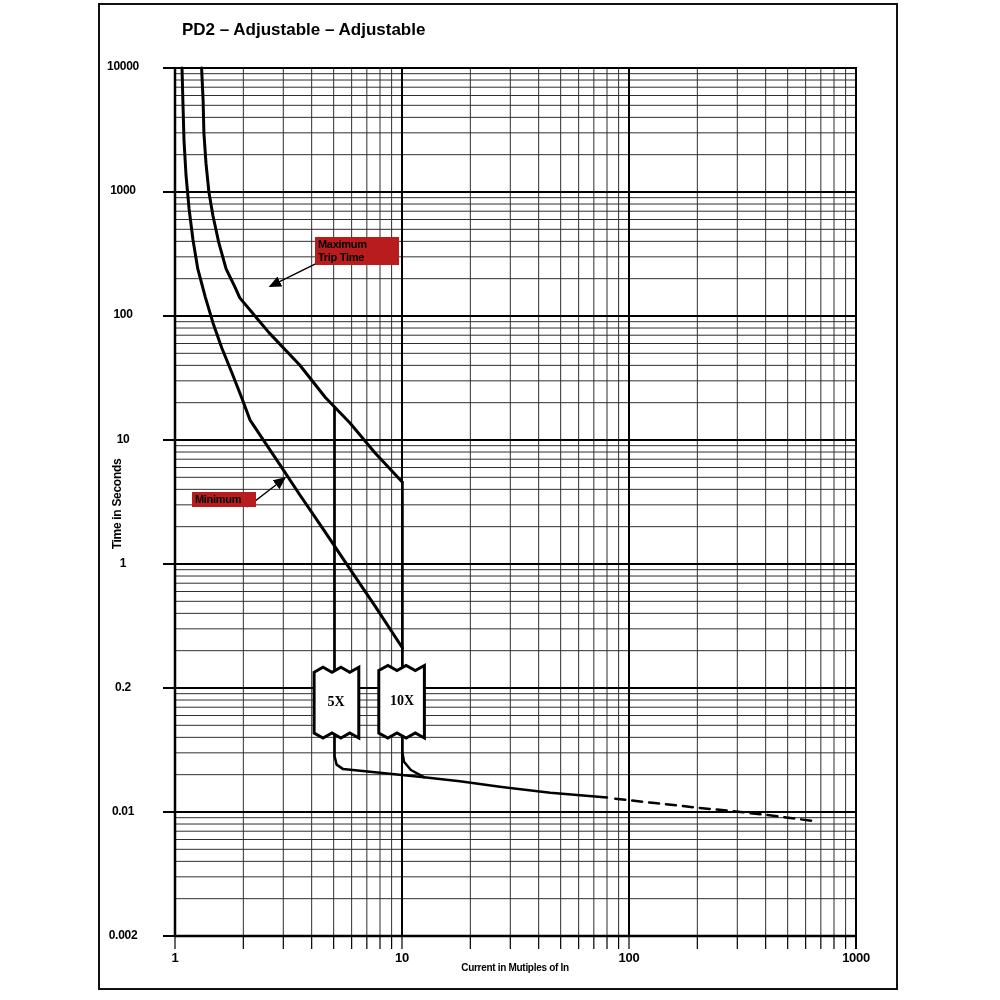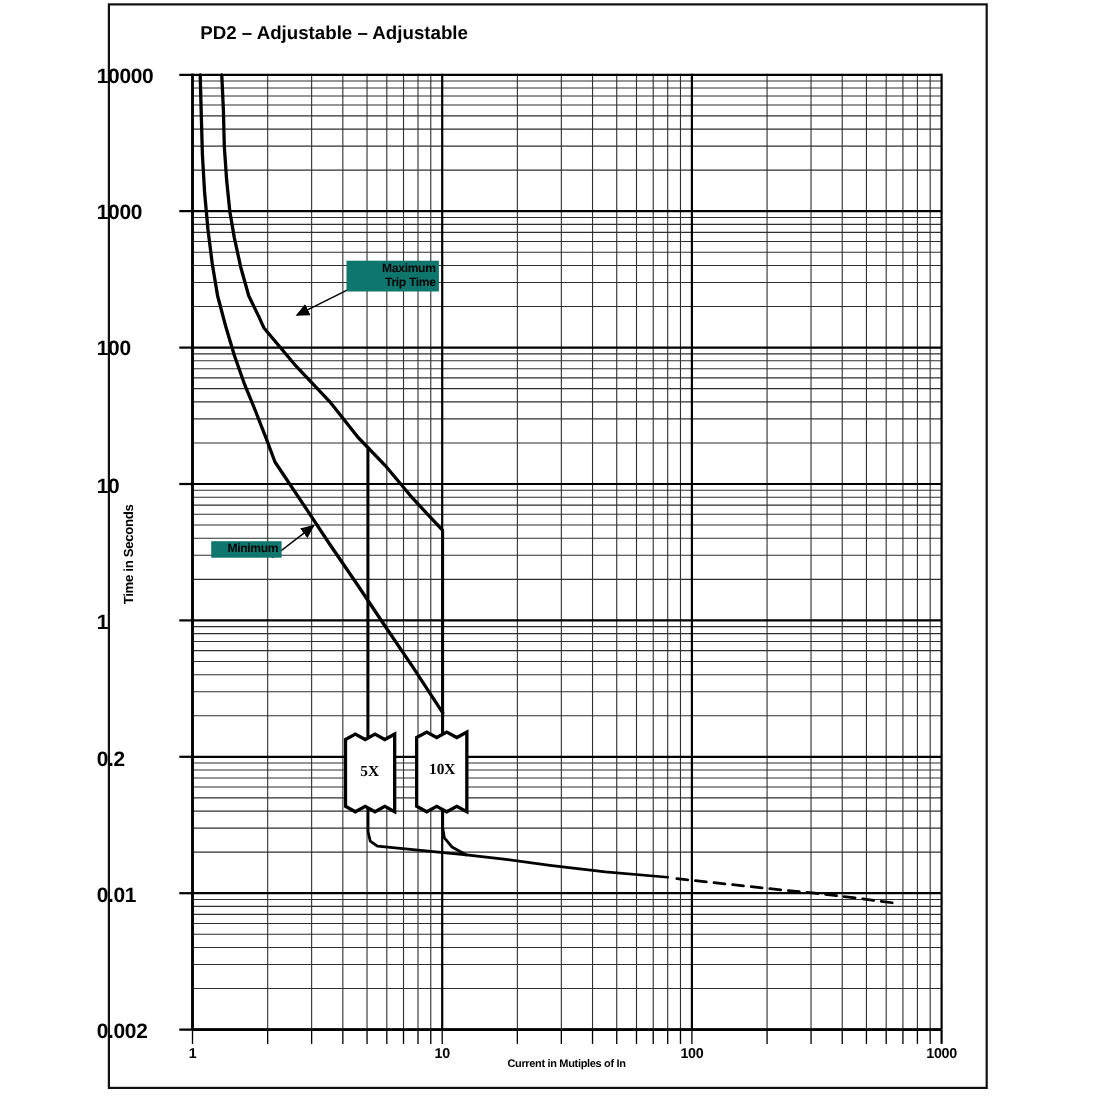--- a/index.html
+++ b/index.html
@@ -3,26 +3,26 @@
 <meta charset="utf-8">
 <style>
   html,body{margin:0;padding:0;background:#ffffff;}
   #stage{position:relative;width:1000px;height:1000px;background:#ffffff;overflow:hidden;
          font-family:"Liberation Sans", sans-serif;border-radius:10px;}
   #frame{position:absolute;left:98px;top:3px;width:800px;height:987px;border:2px solid #111;
          box-sizing:border-box;background:#fff;}
   #plot-svg{position:absolute;left:0;top:0;width:1000px;height:1000px;}
   .lbl{position:absolute;color:#000;font-weight:bold;letter-spacing:-0.3px;white-space:nowrap;}
   #chart-title{left:182px;top:20px;font-size:17px;letter-spacing:0;}
-  .ytick{width:70px;text-align:left;font-size:19px;}
+  .ytick{width:70px;text-align:center;font-size:12px;}
   .xtick{width:60px;text-align:center;font-size:13px;}
   #xaxis-title{left:395px;top:962px;width:240px;text-align:center;font-size:10px;}
   #yaxis-title{left:42px;top:497px;width:150px;text-align:center;font-size:12px;
                transform:rotate(-90deg);transform-origin:center;}
-  .anno{background:#0f766e;padding:1px 3px;font-size:11px;text-align:right;line-height:13px;}
+  .anno{background:#b91c1c;padding:1px 3px;font-size:11px;text-align:left;line-height:13px;}
   #anno-max{left:315px;top:237px;width:78px;}
   #anno-min{left:192px;top:492px;width:58px;}
   .break-label{font-family:"Liberation Serif", serif;font-size:14px;text-align:center;
                letter-spacing:0;}
   #break-5x{left:316px;top:694px;width:40px;}
   #break-10x{left:381px;top:693px;width:42px;}
 </style>
 </head>
 <body>
 

